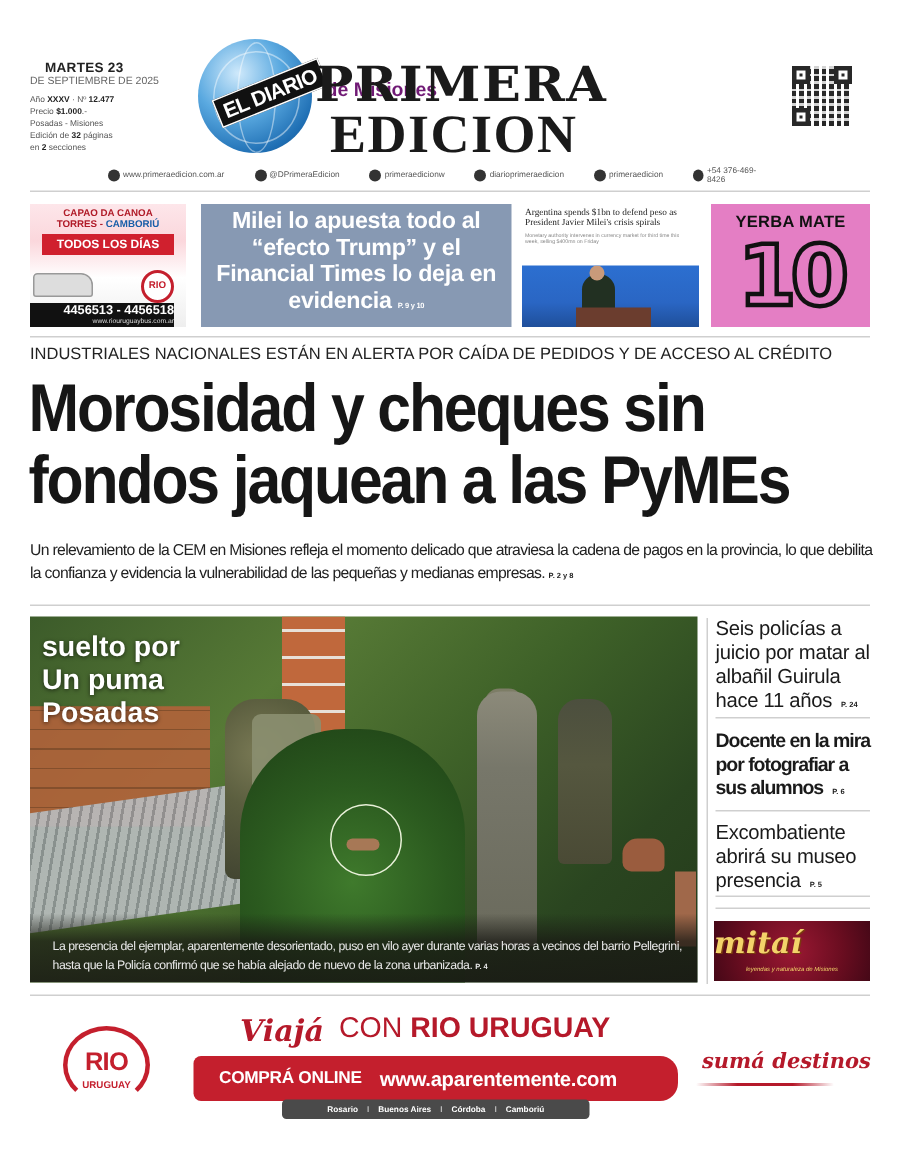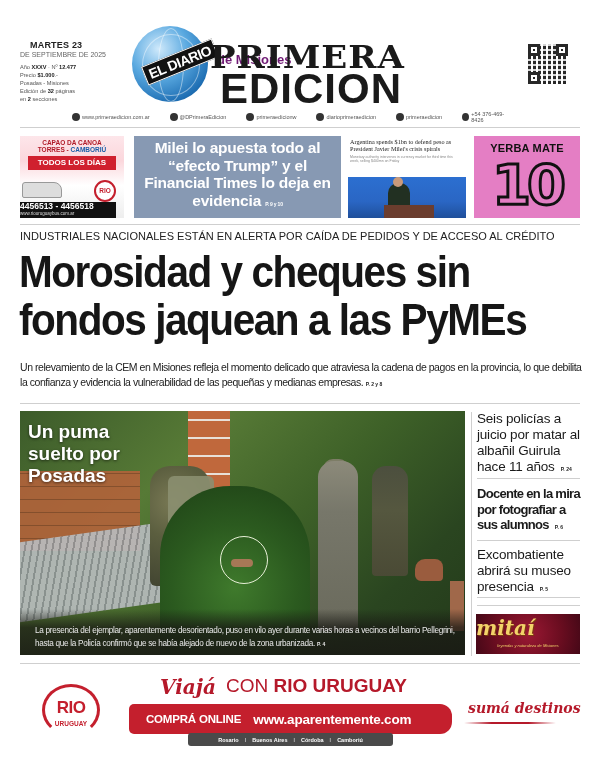--- a/index.html
+++ b/index.html
@@ -19,22 +19,22 @@
     background: radial-gradient(circle at 35% 30%, #cfe9fb 0%, #5aa9e0 40%, #1f6fb4 75%, #104a82 100%); }
   .globe::before { content: ""; position: absolute; left: 10px; top: 8px; width: 56px; height: 60px; border-radius: 50%;
     border: 1px solid rgba(255,255,255,0.45); }
   .globe::after { content: ""; position: absolute; left: 26px; top: 2px; width: 24px; height: 72px; border-radius: 50%;
     border: 1px solid rgba(255,255,255,0.45); }
   .eldiario { position: absolute; left: 10px; top: 28px; background: #111; color: #fff; font-weight: bold;
     font-size: 14px; padding: 1px 4px; transform: rotate(-22deg); letter-spacing: -0.5px; border: 1px solid #fff; }
   .demisiones { position: absolute; left: 85px; top: 5px; font-weight: bold; font-size: 13px; color: #701a75; margin-top: 23px; }
   .logo-primera { position: absolute; left: 78px; top: 16px; font-family: "DejaVu Serif", serif; font-weight: bold;
     font-size: 34px; letter-spacing: 1px; color: #1a1a1a; line-height: 34px; transform: scaleY(0.95); }
-  .logo-edicion { position: absolute; left: 88px; top: 48px; font-family: Liberation Sans, sans-serif; font-weight: bold;
-    font-size: 42px; letter-spacing: 1px; color: #1a1a1a; line-height: 34px; }
+  .logo-edicion { position: absolute; left: 88px; top: 48px; font-family: Liberation Serif, serif; font-weight: bold;
+    font-size: 36px; letter-spacing: 1px; color: #1a1a1a; line-height: 34px; }
 
   .qr { position: absolute; left: 528px; top: 44px; width: 40px; height: 40px; background:
     repeating-linear-gradient(90deg, #111 0 3px, #fff 3px 5px),
     #fff; opacity: 0.9; }
   .qr-inner { position: absolute; inset: 0; background:
     linear-gradient(#fff,#fff) 4px 4px/8px 8px no-repeat,
     linear-gradient(#fff,#fff) 28px 4px/8px 8px no-repeat,
     linear-gradient(#fff,#fff) 4px 28px/8px 8px no-repeat,
     repeating-linear-gradient(0deg, transparent 0 3px, rgba(255,255,255,0.8) 3px 5px); }
   .qr-corner { position: absolute; width: 12px; height: 12px; border: 3px solid #111; background: #fff; }
@@ -49,21 +49,21 @@
   
   .ad-capao { position: absolute; left: 20px; top: 136px; width: 104px; height: 82px; overflow: hidden;
     background: linear-gradient(180deg, #fde6ea 0%, #fbd7dc 30%, #ffffff 60%, #eee 100%); }
   .capao-title { position: absolute; left: 0; top: 3px; width: 100%; text-align: center; font-size: 6.5px; font-weight: bold; color: #b01b28; line-height: 7px; }
   .capao-title span { color: #1a5ea8; }
   .todos { position: absolute; left: 8px; top: 20px; width: 88px; height: 14px; background: #d0202e; color: #fff;
     font-weight: bold; font-size: 8px; text-align: center; line-height: 14px; }
   .bus { position: absolute; left: 2px; top: 46px; width: 40px; height: 16px; background: #ddd; border-radius: 3px 8px 2px 2px; border: 1px solid #999; }
   .rio-badge-small { position: absolute; left: 74px; top: 44px; width: 22px; height: 22px; border-radius: 50%; border: 2px solid #c41f2d; background: #fff;
     color: #c41f2d; font-weight: bold; font-size: 6.5px; text-align: center; line-height: 18px; }
-  .phones { position: absolute; left: 0; top: 66px; width: 96px; height: 16px; background: #111; color: #fff; text-align: left; }
+  .phones { position: absolute; left: 0; top: 66px; width: 96px; height: 16px; background: #111; color: #fff; text-align: right; }
   .phones .p1 { font-weight: bold; font-size: 8.5px; line-height: 9px; display: block; }
   .phones .p2 { font-size: 4.5px; line-height: 6px; display: block; color: #ddd; }
 
   .milei-box { position: absolute; left: 134px; top: 136px; width: 207px; height: 82px; background: #8799b3; color: #fff;
     text-align: center; font-weight: bold; font-size: 15.5px; line-height: 17.5px; padding-top: 3px; letter-spacing: -0.2px; }
   .milei-box .pg { font-size: 5px; font-weight: bold; }
 
   .ft-clip { position: absolute; left: 348px; top: 136px; width: 118px; height: 82px; background: #fff; }
   .ft-head { position: absolute; left: 2px; top: 2px; width: 114px; font-family: "Liberation Serif", serif; font-size: 6.2px; line-height: 7px; color: #222; }
   .ft-sub { position: absolute; left: 2px; top: 19px; width: 110px; font-size: 3.5px; color: #888; line-height: 4px; }
@@ -285,22 +285,22 @@
   <div class="soldier1-vest"></div>
   <div class="inset-circle"></div>
   <div class="puma-ring"></div>
   <div class="soldier2-head"></div>
   <div class="soldier2"></div>
   <div class="soldier3"></div>
   <div class="rock"></div>
   <div class="stump"></div>
 
   <div class="puma-title">
+    <div>suelto por</div>
     <div>Un puma</div>
-    <div>suelto por</div>
     <div>Posadas</div>
   </div>
   <div class="puma-caption-bg"></div>
   <div class="puma-caption">
     <span>La presencia del ejemplar, aparentemente desorientado, puso en vilo ayer durante varias horas a vecinos del barrio Pellegrini, hasta que la Policía confirmó que se había alejado de nuevo de la zona urbanizada.</span>
     <span class="pg">P. 4</span>
   </div>
 </div>
 
 <div class="vrule"></div>

